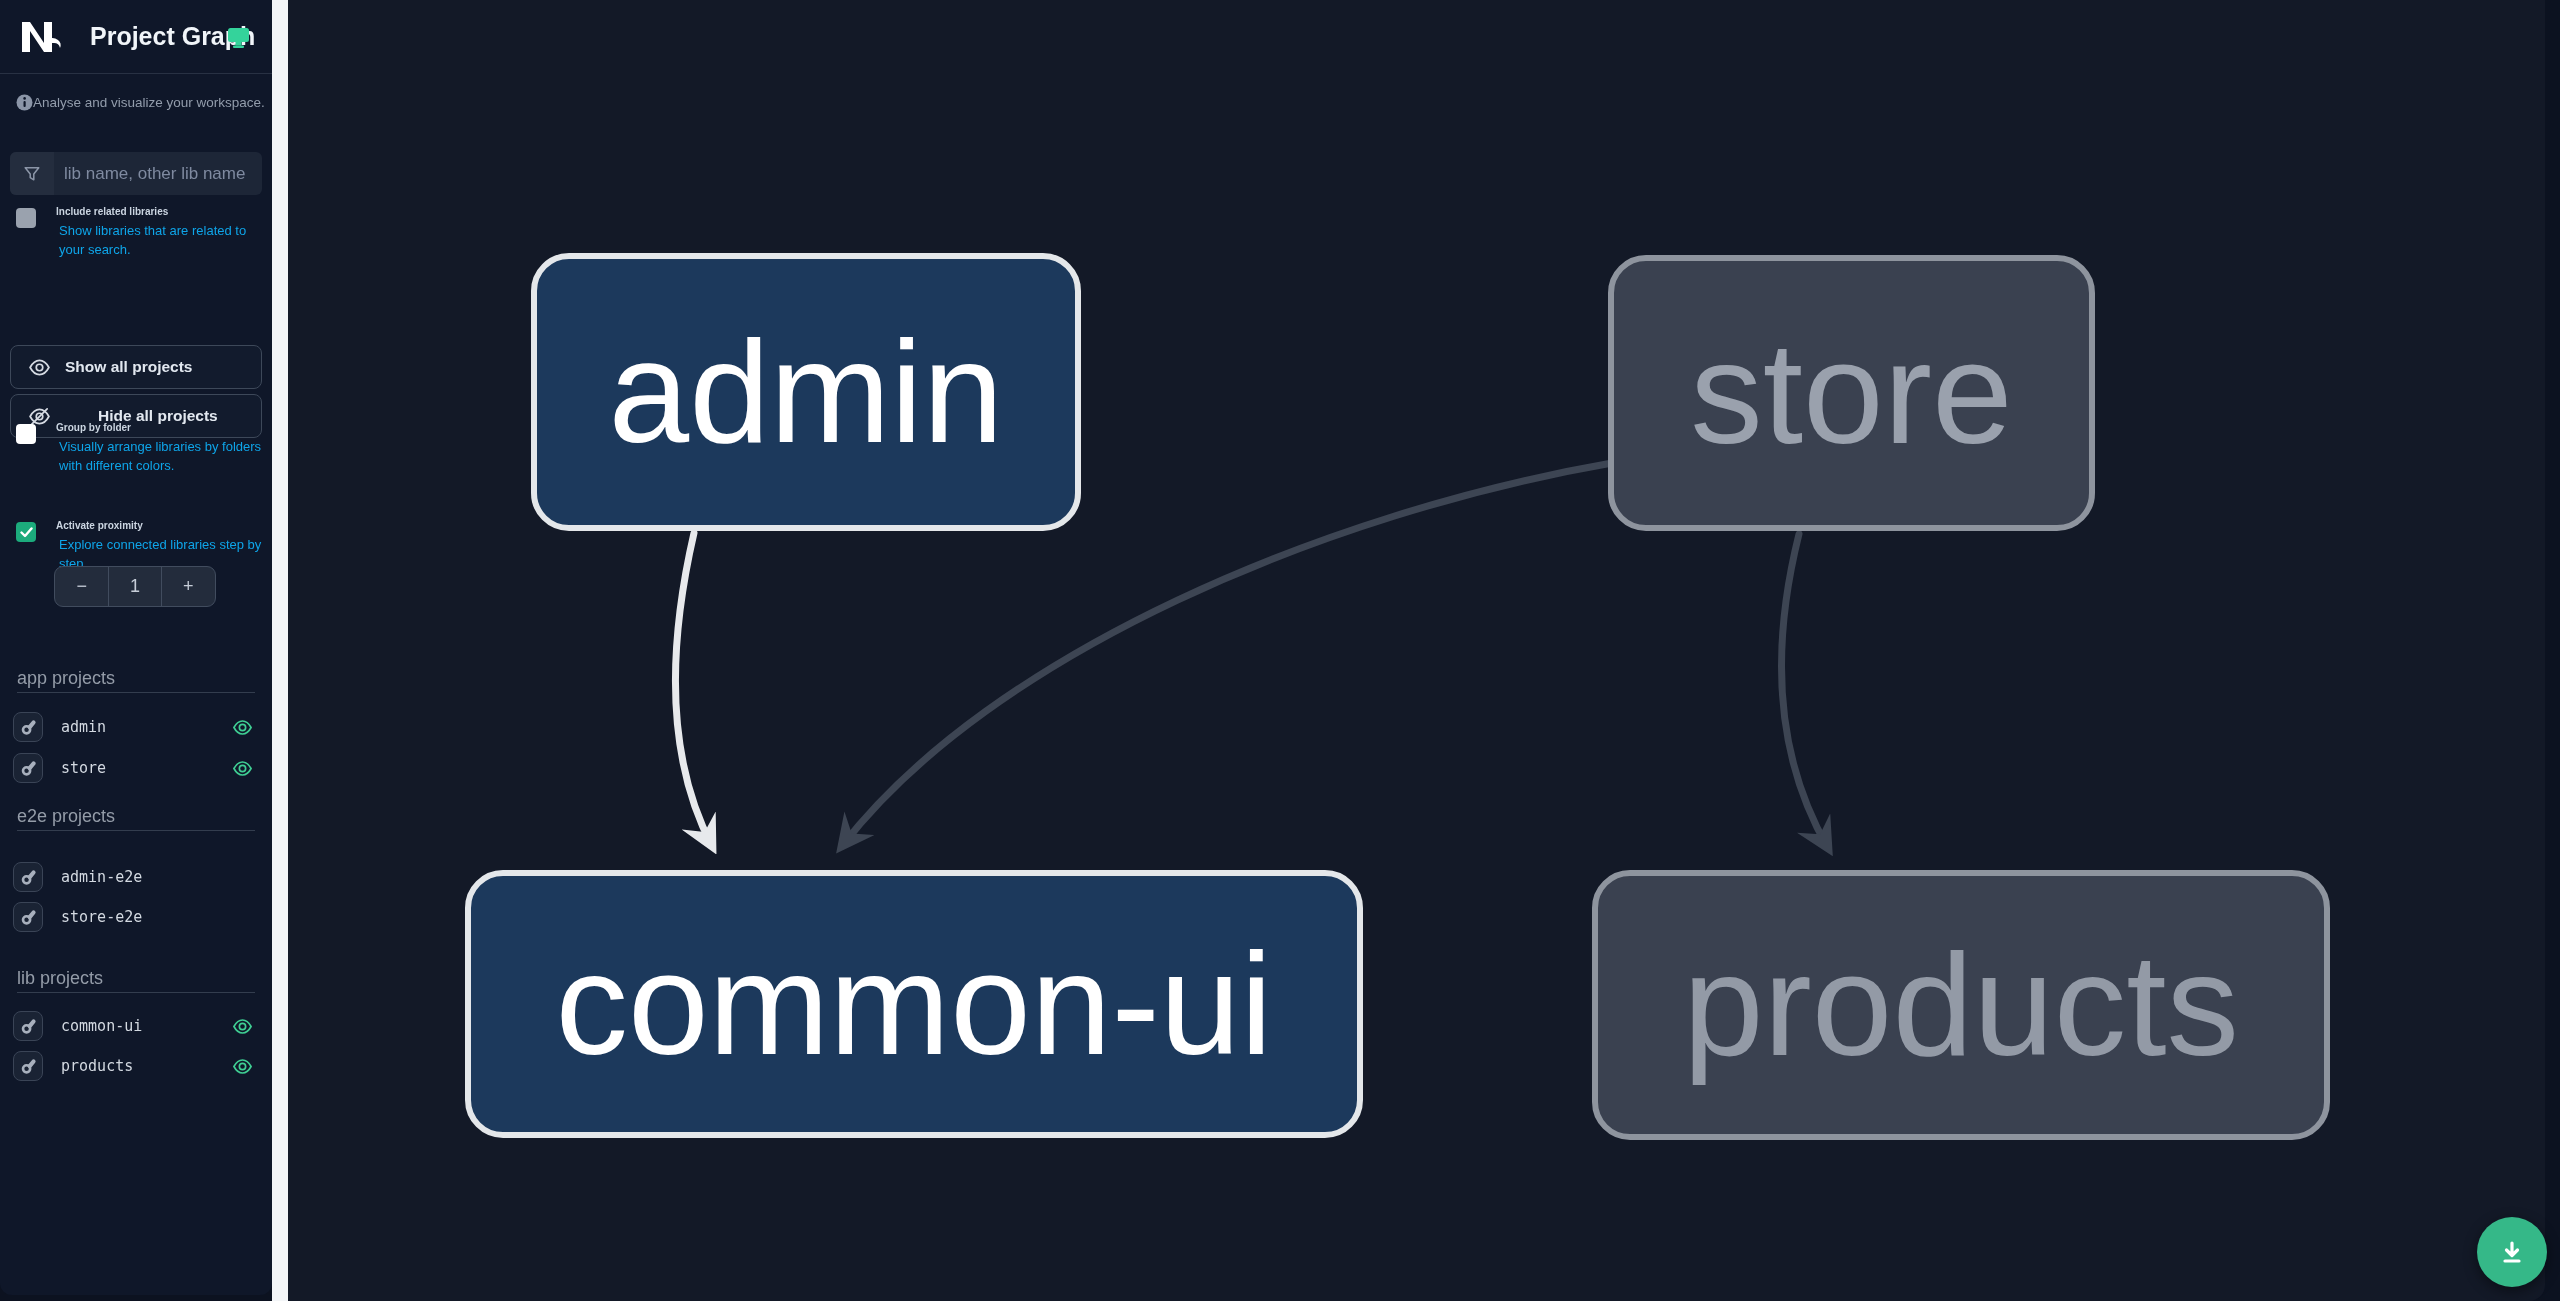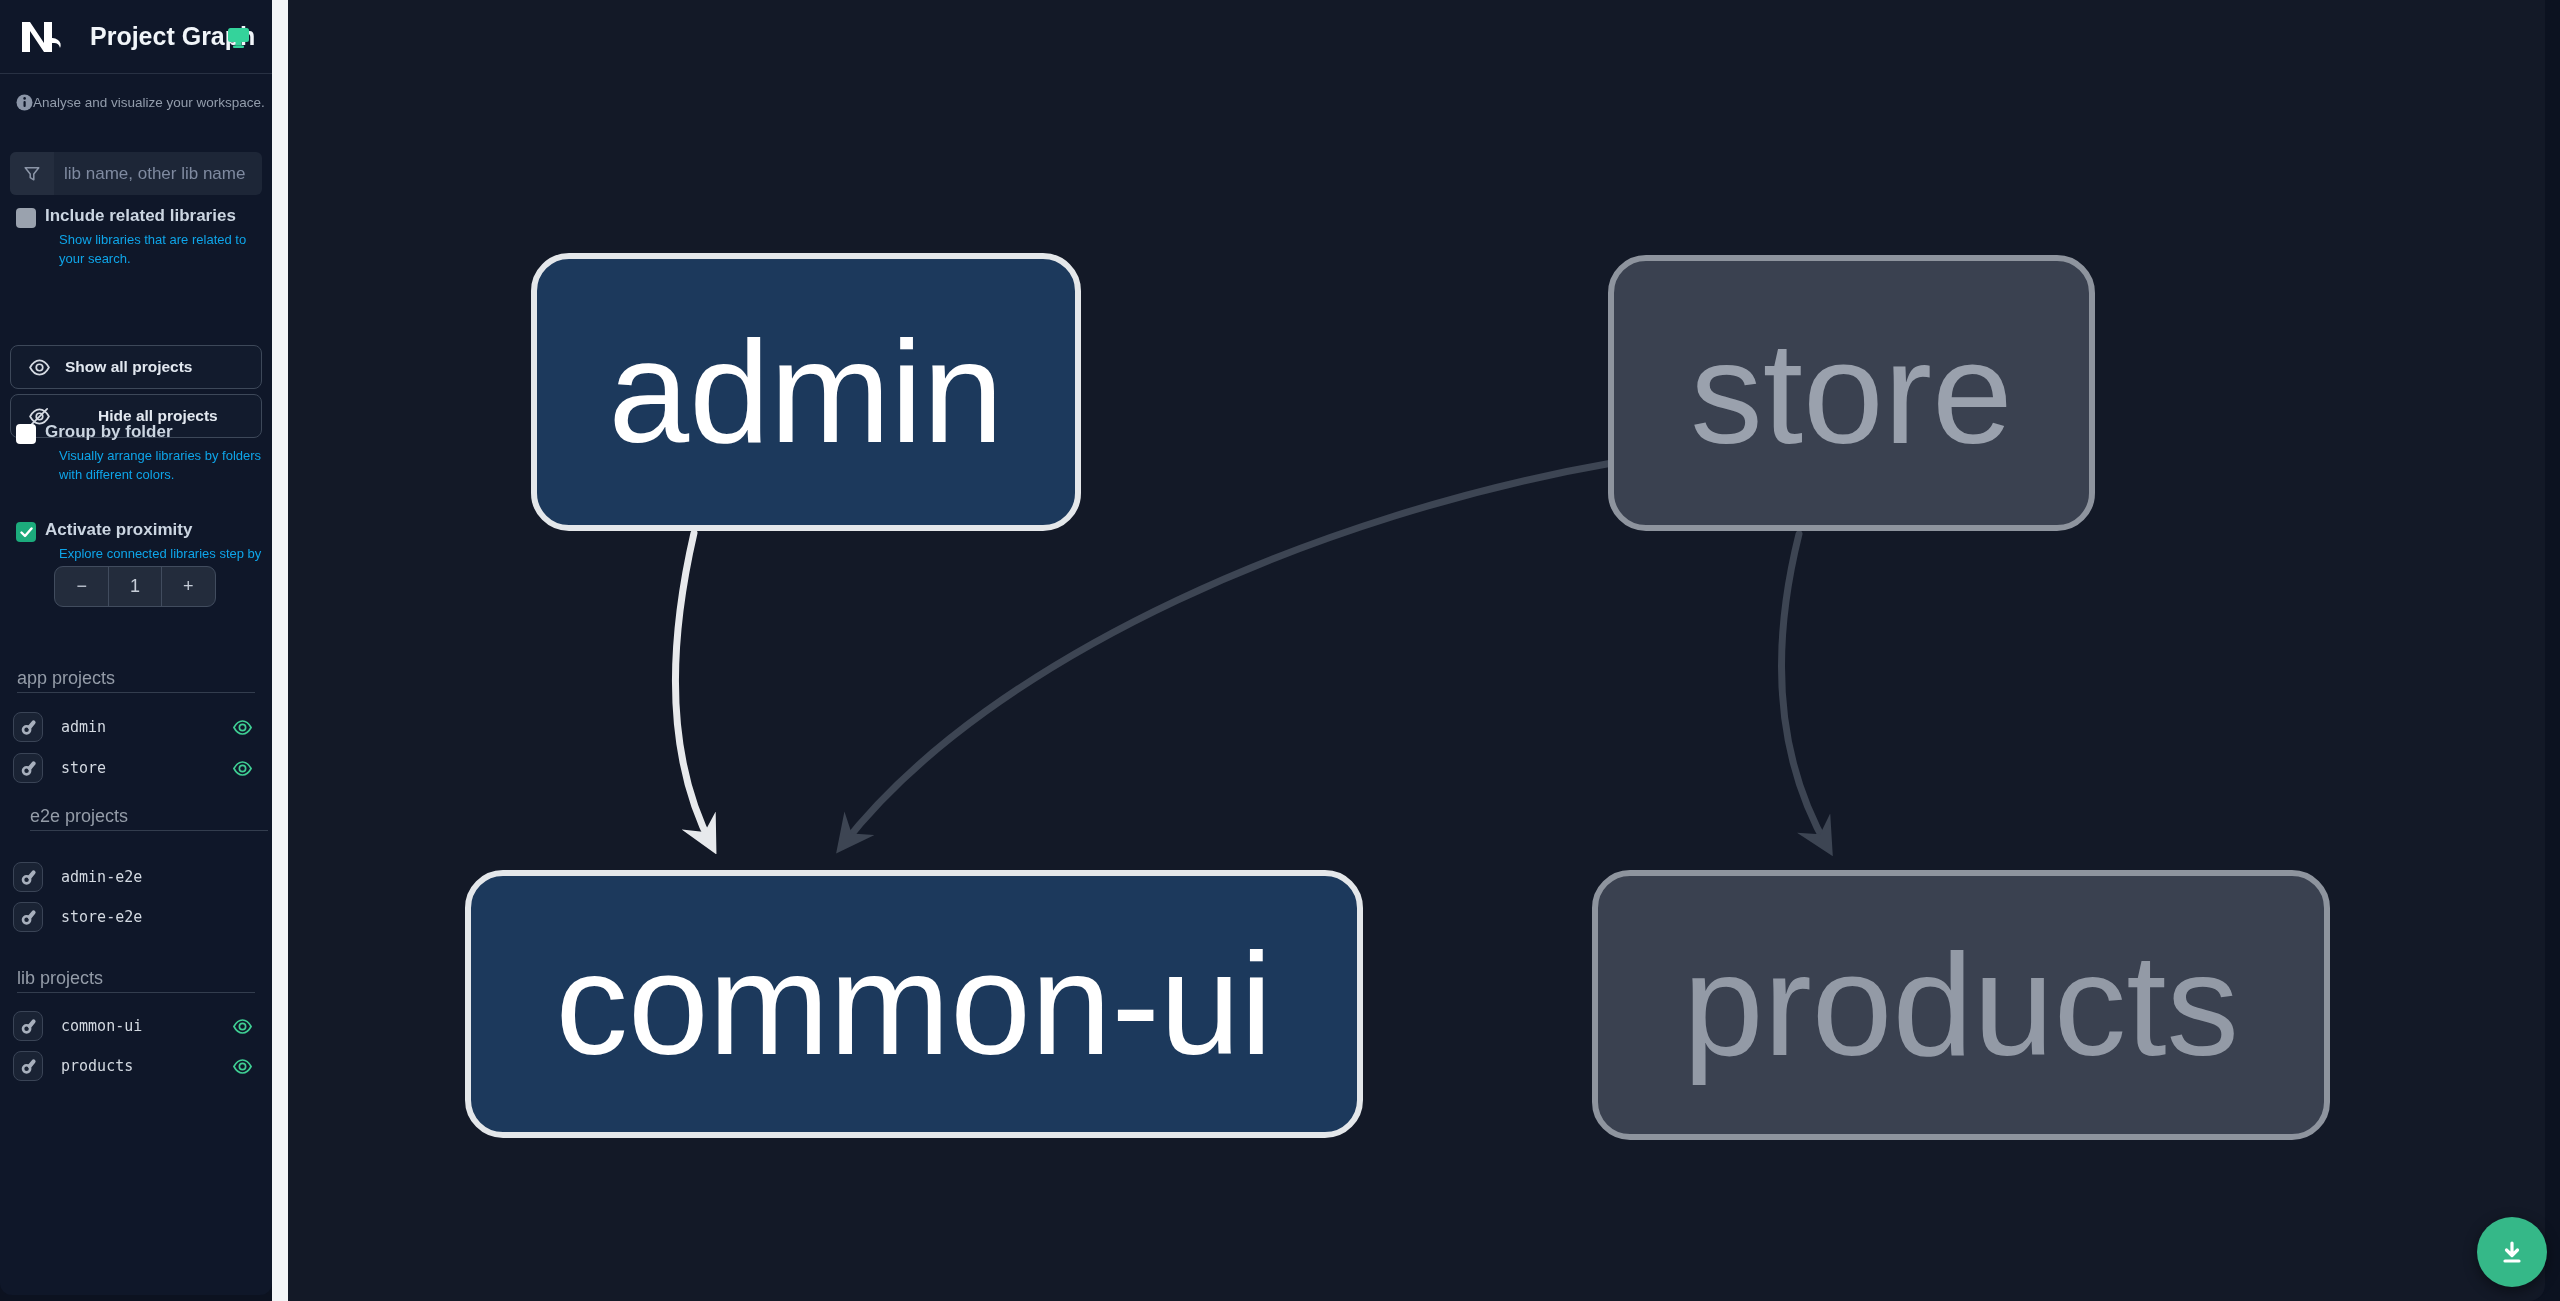--- a/index.html
+++ b/index.html
@@ -46,41 +46,41 @@
             justify-content:center; flex:0 0 auto; }
   #filter input { flex:1; height:100%; background:transparent; border:none; outline:none;
             color:#cbd5e1; font-size:17px; padding:0 10px; font-family:"Liberation Sans", sans-serif; }
   #filter input::placeholder { color:#7f8aa0; }
 
   .opt { position:absolute; left:16px; width:246px; }
   .cb { position:absolute; left:0; top:2px; width:20px; height:20px; border-radius:4px; }
   .cb.gray  { background:#9aa2ae; }
   .cb.white { background:#ffffff; }
   .cb.checked { background:#1cab7c; display:flex; align-items:center; justify-content:center; }
-  .opt .label { margin-left:29px; font-size:17px; font-weight:bold; color:#cbd5e1; }
+  .opt .label { margin-left:40px; font-size:10px; font-weight:bold; color:#cbd5e1; }
   .opt .desc  { margin-left:43px; margin-top:4px; font-size:13px; line-height:19px; color:#0ea5e9; }
   #opt-related  { top:206px; } #opt-related  .desc { max-width:224px; }
   #opt-group    { top:422px; } #opt-group    .desc { max-width:204px; }
   #opt-prox     { top:520px; } #opt-prox     .desc { max-width:218px; }
 
   .sb-btn { position:absolute; left:10px; width:252px; height:44px; border:1.5px solid #3d4859;
             border-radius:8px; background:#121b2d; display:flex; align-items:center; gap:14px;
             padding-left:17px; color:#e2e8f0; font-size:15.5px; font-weight:bold; cursor:pointer;margin-top:48px; }
   #btn-show { top:297px; } #btn-hide { top:346px;gap:47px; }
 
   #stepper { position:absolute; left:54px; top:566px; width:162px; height:41px;
              border:1.5px solid #414c5e; border-radius:9px; background:#232c3c;
              display:grid; grid-template-columns:1fr 1fr 1fr; overflow:hidden; }
   #stepper > div { display:flex; align-items:center; justify-content:center; color:#c6cdd8;
              font-size:18px; cursor:pointer; }
   #stepper .mid { border-left:1.5px solid #414c5e; border-right:1.5px solid #414c5e; cursor:default; }
 
   .section-title { position:absolute; left:17px; width:238px; font-size:18px; color:#949ca8;
                    padding-bottom:3px; border-bottom:1px solid #333d4e; }
-  #sec-app { top:668px; } #sec-e2e { top:806px;margin-left:13px; } #sec-lib { top:968px; }
+  #sec-app { top:668px; } #sec-e2e { top:806px; } #sec-lib { top:968px; }
 
   .proj-row { position:absolute; left:13px; width:246px; height:30px; display:flex; align-items:center; }
   .focus-btn { width:30px; height:30px; border:1px solid #3a4456; border-radius:8px; background:#1a2334;
                display:flex; align-items:center; justify-content:center; cursor:pointer; flex:0 0 auto; }
   .proj-name { margin-left:18px; font-family:"DejaVu Sans Mono", monospace; font-size:15px; color:#d3d9e1;
                cursor:pointer; }
   .eye-btn { position:absolute; right:6px; top:5px; cursor:pointer; line-height:0; }
   #row-admin    { top:712px; }  #row-store    { top:753px; }
   #row-admin-e2e{ top:862px; }  #row-store-e2e{ top:902px; }
   #row-common-ui{ top:1011px; } #row-products { top:1051px; }

